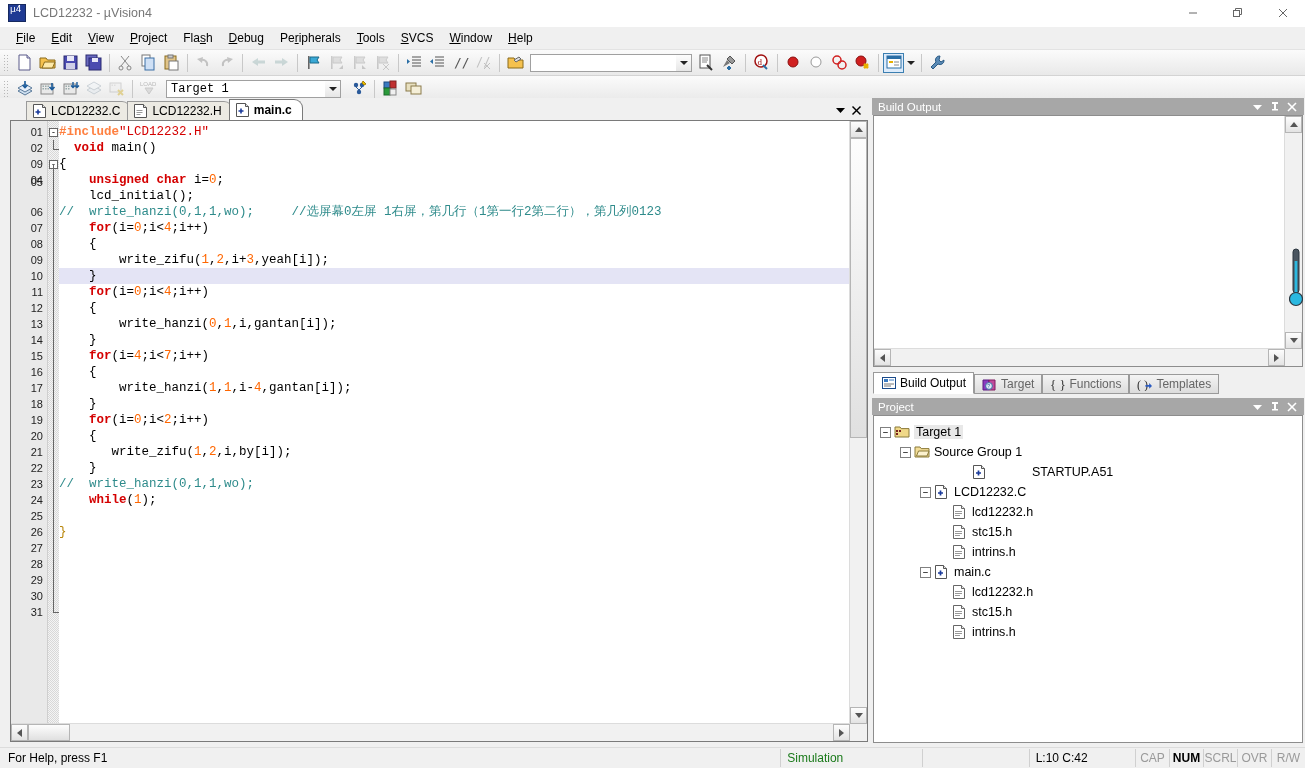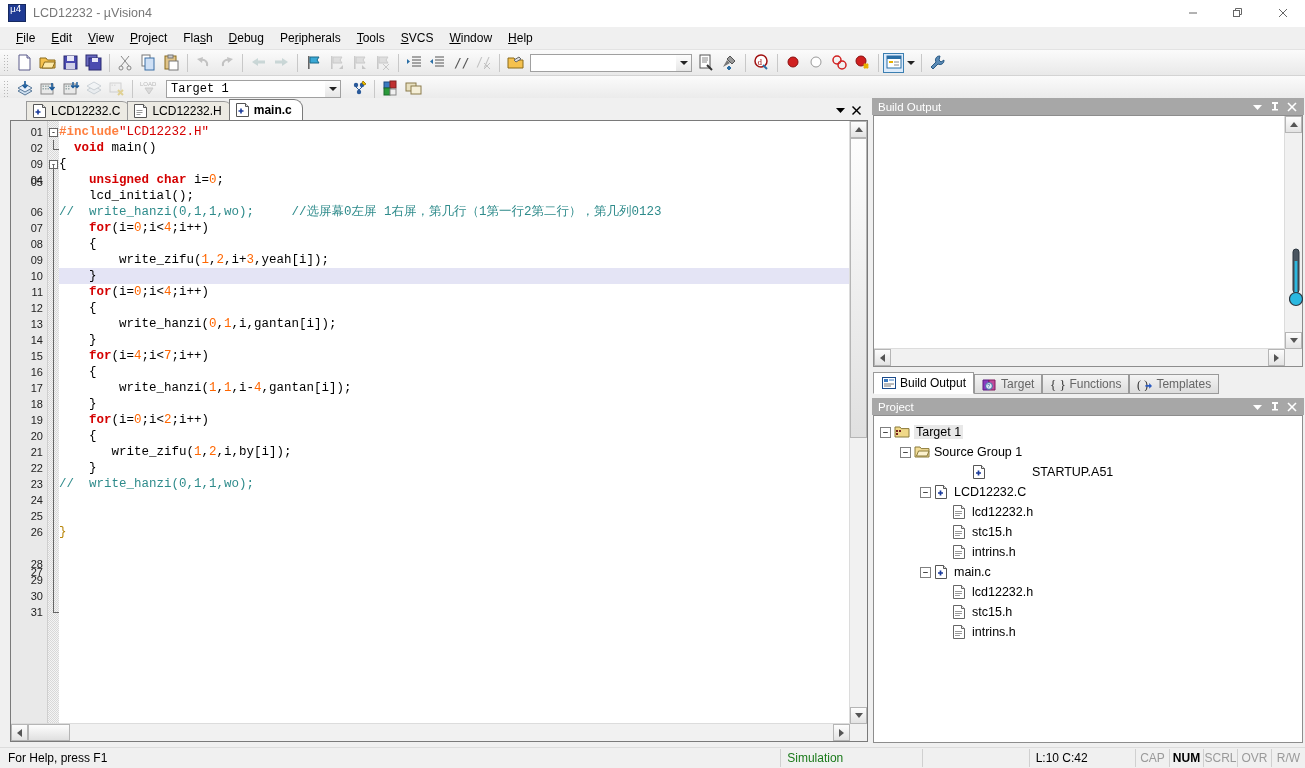--- a/index.html
+++ b/index.html
@@ -573,21 +573,21 @@
               <div class="ln" style="top: 259px;">17</div>
               <div class="ln" style="top: 275px;">18</div>
               <div class="ln" style="top: 291px;">19</div>
               <div class="ln" style="top: 307px;">20</div>
               <div class="ln" style="top: 323px;">21</div>
               <div class="ln" style="top: 339px;">22</div>
               <div class="ln" style="top: 355px;">23</div>
               <div class="ln" style="top: 371px;">24</div>
               <div class="ln" style="top: 387px;">25</div>
               <div class="ln" style="top: 403px;">26</div>
-              <div class="ln" style="top: 419px; margin-top: 24px;">27</div>
+              <div class="ln" style="top: 419px;">27</div>
               <div class="ln" style="top: 435px;">28</div>
               <div class="ln" style="top: 451px;">29</div>
               <div class="ln" style="top: 467px;">30</div>
               <div class="ln" style="top: 483px;">31</div>
             </div>
           <div class="fold" id="foldmargin">
               <div style="position: absolute; left: 1px; top: 7px; width: 9px; height: 9px; border: 1px solid rgb(102, 102, 102); background: rgb(255, 255, 255); font: 9px / 7px &quot;DejaVu Sans Mono&quot;, monospace; text-align: center; color: rgb(0, 0, 0); box-sizing: border-box;">-</div>
               <div style="position: absolute; left: 5px; top: 19px; width: 5px; height: 9px; border-left: 1px solid rgb(102, 102, 102); border-bottom: 1px solid rgb(102, 102, 102);"></div>
               <div style="position: absolute; left: 1px; top: 39px; width: 9px; height: 9px; border: 1px solid rgb(102, 102, 102); background: rgb(255, 255, 255); font: 9px / 7px &quot;DejaVu Sans Mono&quot;, monospace; text-align: center; color: rgb(0, 0, 0); box-sizing: border-box;">-</div>
               <div style="position: absolute; left: 5px; top: 43px; width: 5px; height: 448px; border-left: 1px solid rgb(102, 102, 102); border-bottom: 1px solid rgb(102, 102, 102);"></div>
@@ -609,20 +609,21 @@
               <div class="cl" style="top: 211px;"><span class="pl">    }</span></div>
               <div class="cl" style="top: 227px;"><span class="pl">    </span><span class="kw">for</span><span class="pl">(i=</span><span class="num">4</span><span class="pl">;i&lt;</span><span class="num">7</span><span class="pl">;i++)</span></div>
               <div class="cl" style="top: 243px;"><span class="pl">    {</span></div>
               <div class="cl" style="top: 259px;"><span class="pl">        write_hanzi(</span><span class="num">1</span><span class="pl">,</span><span class="num">1</span><span class="pl">,i-</span><span class="num">4</span><span class="pl">,gantan[i]);</span></div>
               <div class="cl" style="top: 275px;"><span class="pl">    }</span></div>
               <div class="cl" style="top: 291px;"><span class="pl">    </span><span class="kw">for</span><span class="pl">(i=</span><span class="num">0</span><span class="pl">;i&lt;</span><span class="num">2</span><span class="pl">;i++)</span></div>
               <div class="cl" style="top: 307px;"><span class="pl">    {</span></div>
               <div class="cl" style="top: 323px;"><span class="pl">       write_zifu(</span><span class="num">1</span><span class="pl">,</span><span class="num">2</span><span class="pl">,i,by[i]);</span></div>
               <div class="cl" style="top: 339px;"><span class="pl">    }</span></div>
               <div class="cl" style="top: 355px;"><span class="cm">//  write_hanzi(0,1,1,wo);</span></div>
+              <div class="cl" style="top: 371px;"><span class="pl">    </span><span class="kw">while</span><span class="pl">(</span><span class="num">1</span><span class="pl">);</span></div>
               <div class="cl" style="top: 387px;"></div>
               <div class="cl" style="top: 403px;"><span class="brace">}</span></div>
               <div class="cl" style="top: 419px;"></div>
               <div class="cl" style="top: 435px;"></div>
               <div class="cl" style="top: 451px;"></div>
               <div class="cl" style="top: 467px;"></div>
               <div class="cl" style="top: 483px;"></div>
             </div>
         </div>
 

